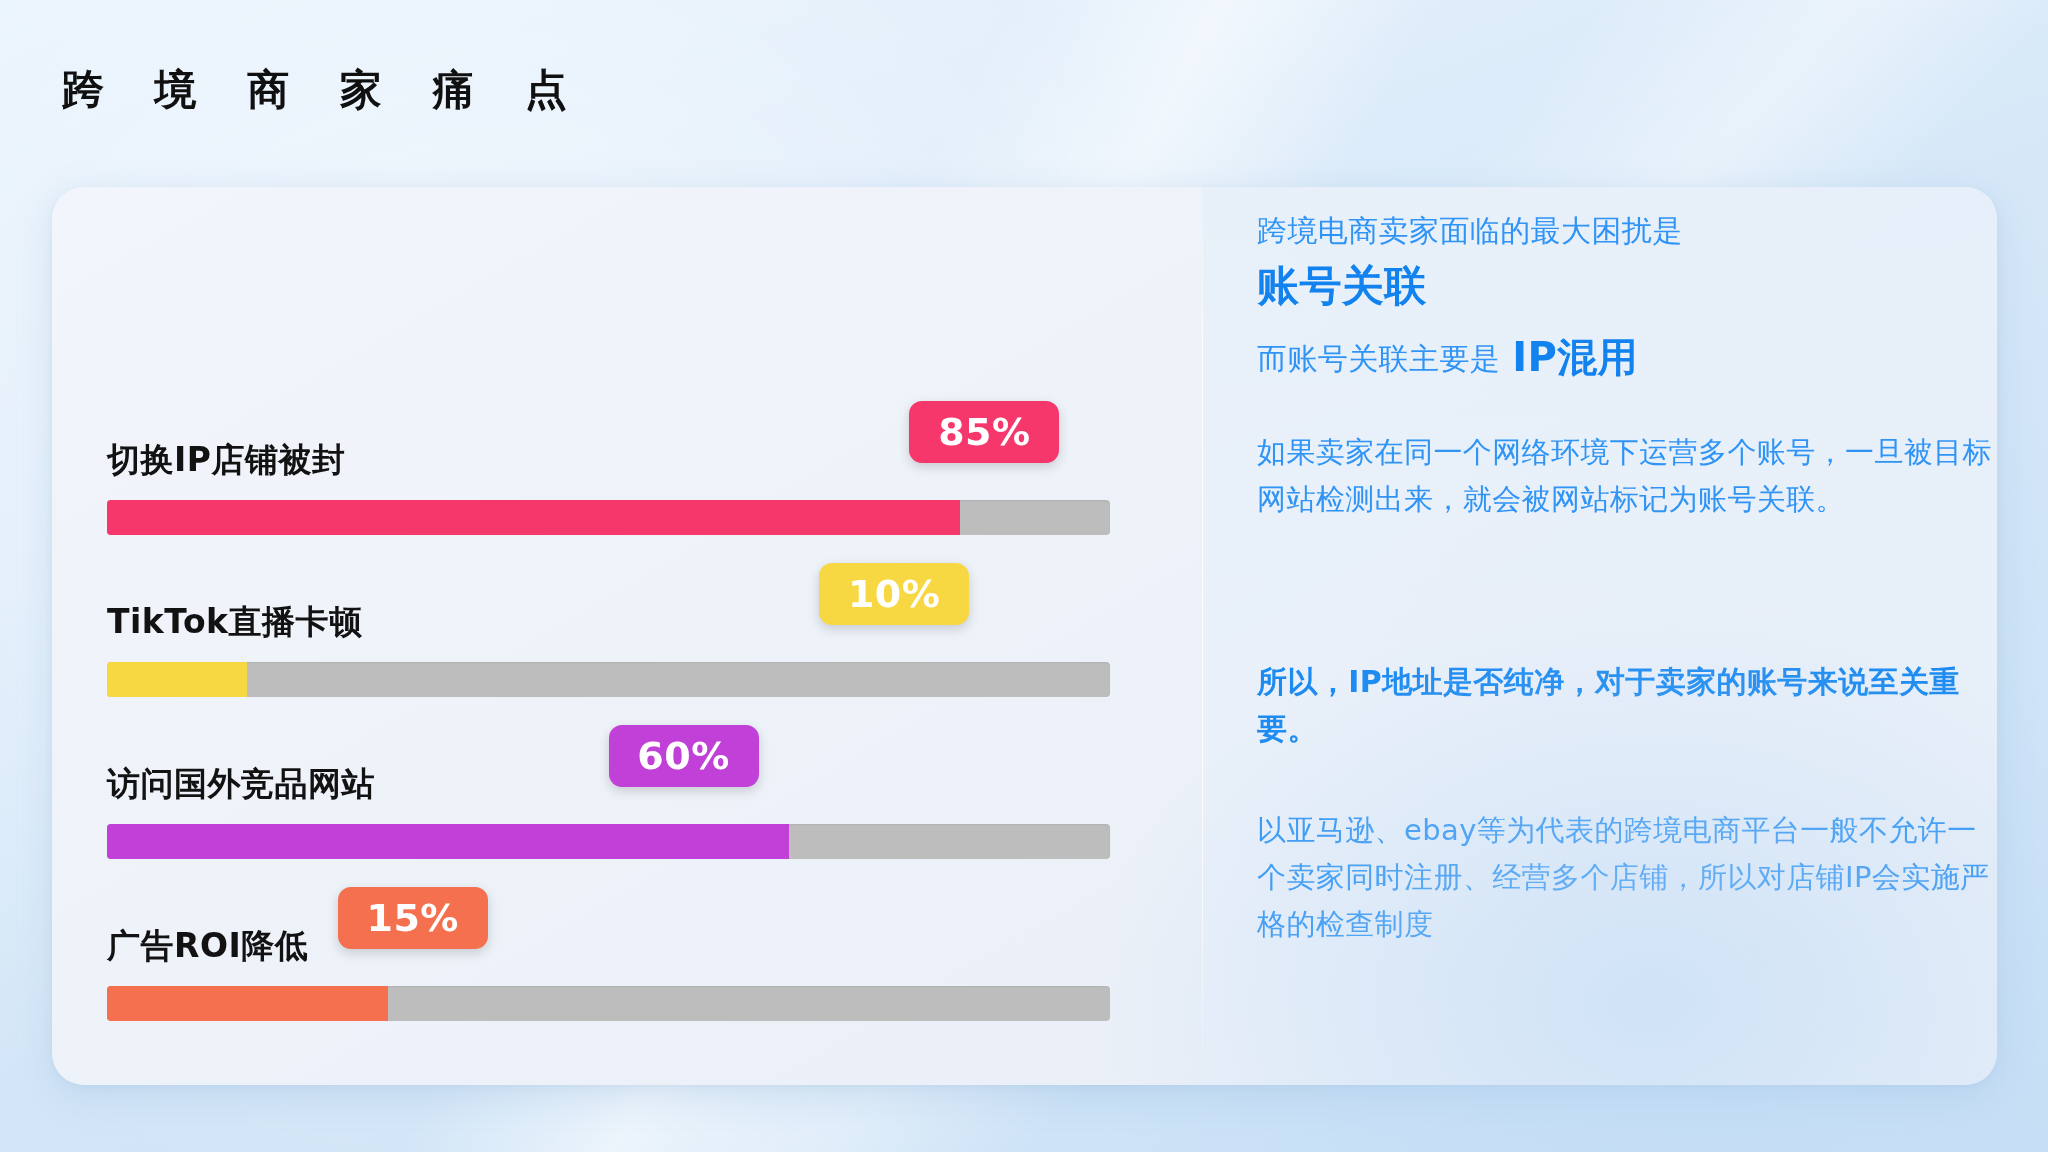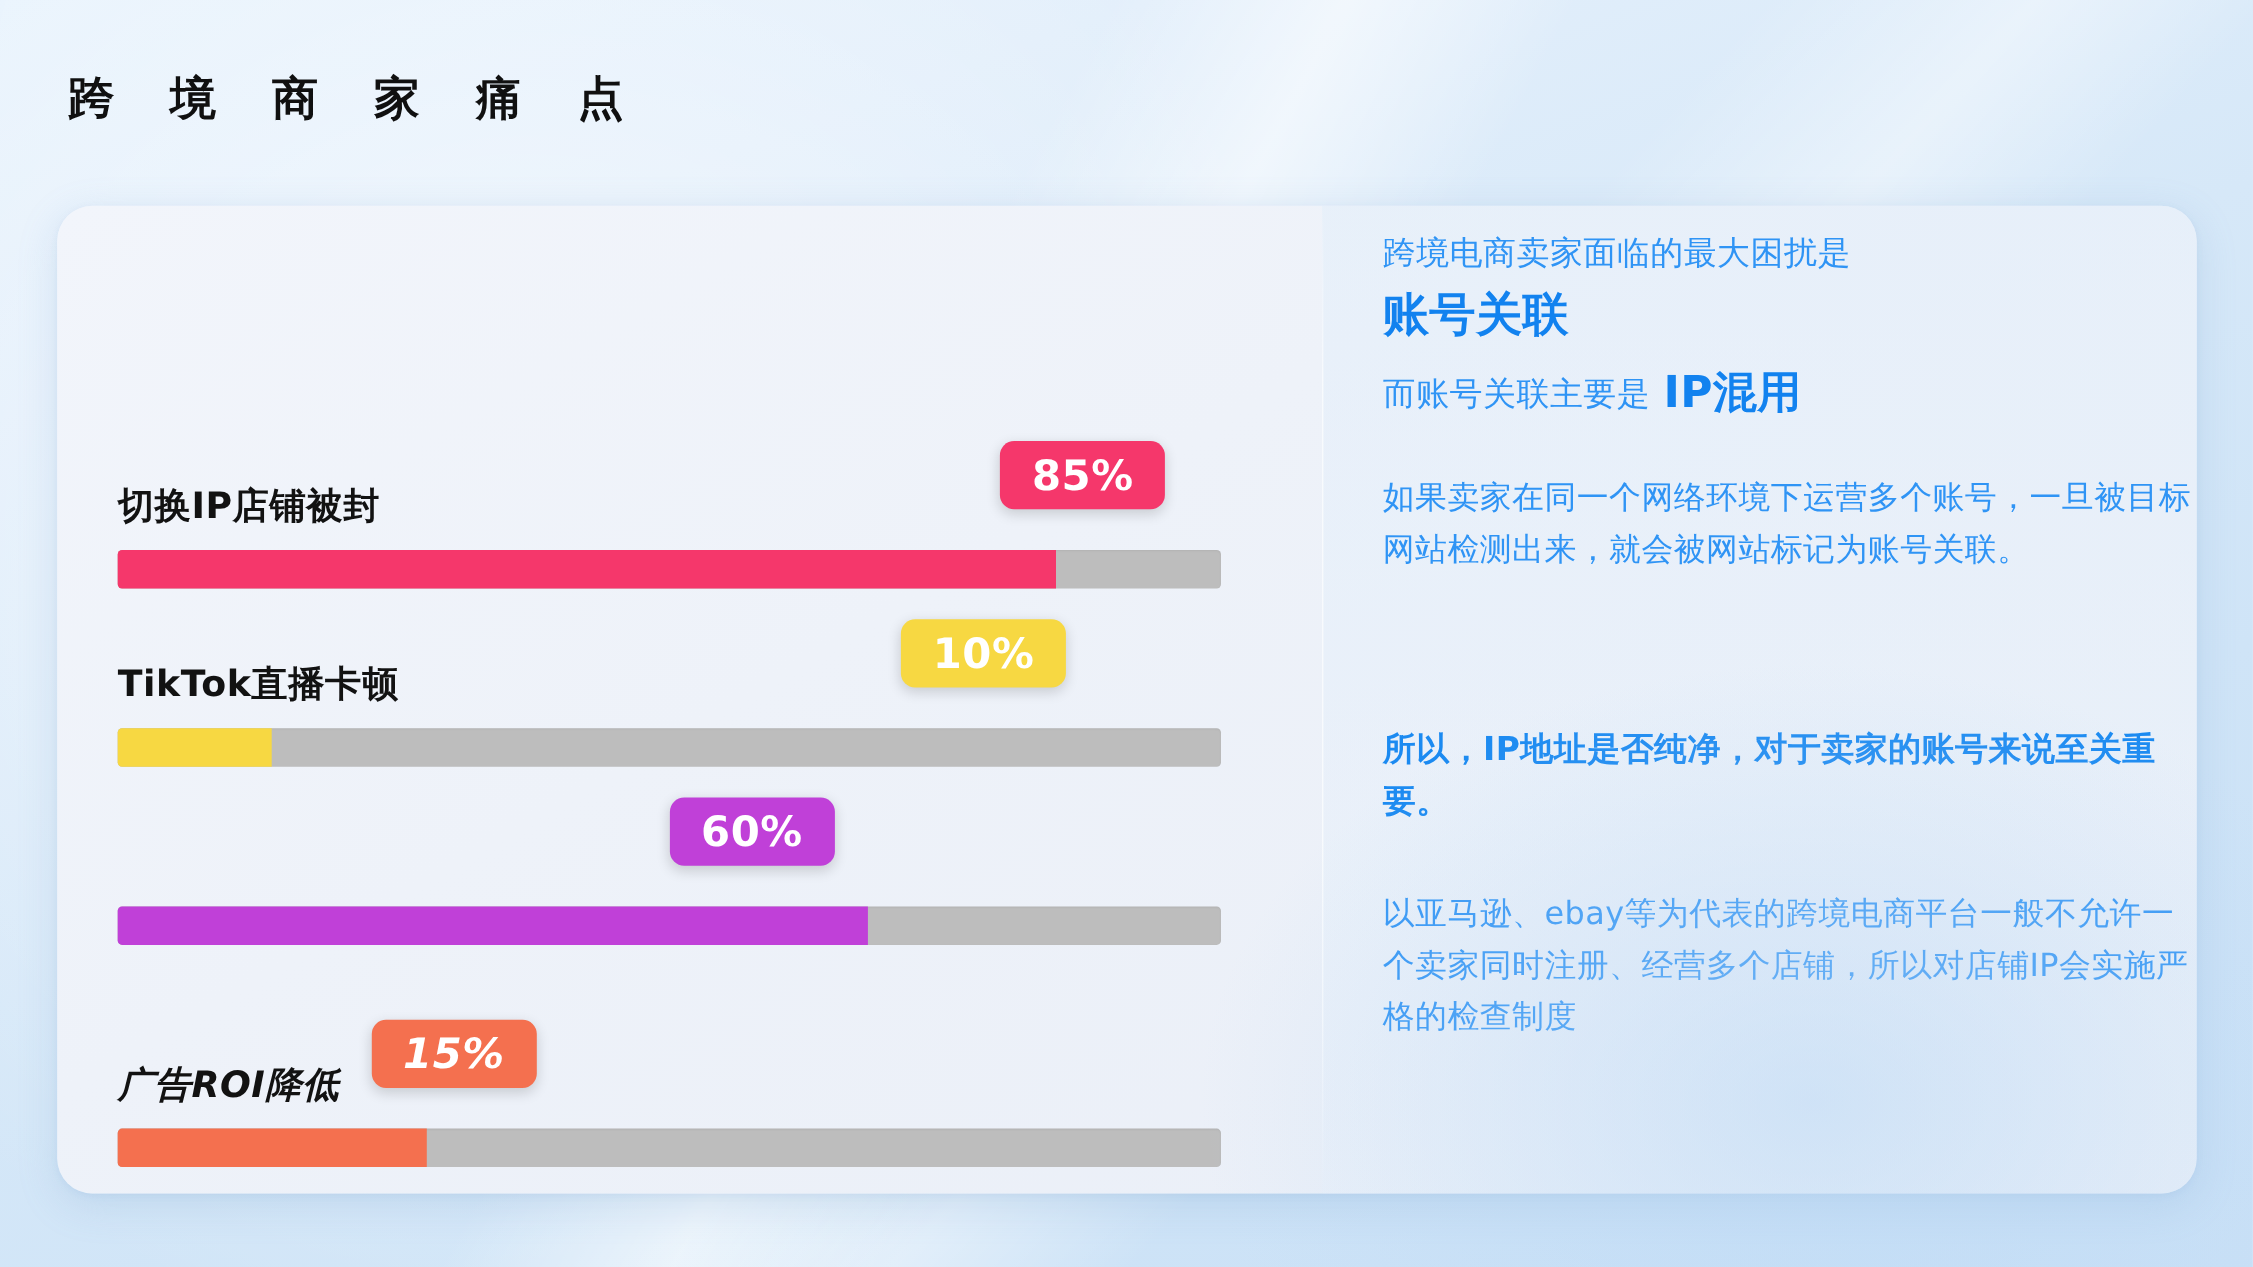--- a/index.html
+++ b/index.html
@@ -118,27 +118,28 @@
 
       <div class="bar-row" style="top:330px;height:180px;">
         <div class="bar-label">TikTok直播卡顿</div>
         <div class="badge" style="background: rgb(247, 216, 66); left: 71%;">10%</div>
         <div class="bar-track" style="background: rgb(189, 189, 189);">
           <div class="bar-fill" style="width: 14%; background: rgb(247, 216, 66);"></div>
         </div>
       </div>
 
       <div class="bar-row" style="top:492px;height:180px;">
+        <div class="bar-label">访问国外竞品网站</div>
         <div class="badge" style="background: rgb(192, 64, 216); left: 50%;">60%</div>
         <div class="bar-track" style="background: rgb(189, 189, 189);">
           <div class="bar-fill" style="width: 68%; background: rgb(192, 64, 216);"></div>
         </div>
       </div>
 
-      <div class="bar-row" style="top:694px;height:180px;font-style:italic;">
+      <div class="bar-row" style="top:654px;height:180px;">
         <div class="bar-label">广告ROI降低</div>
         <div class="badge" style="background: rgb(244, 112, 79); left: 23%;">15%</div>
         <div class="bar-track" style="background: rgb(189, 189, 189);">
           <div class="bar-fill" style="width: 28%; background: rgb(244, 112, 79);"></div>
         </div>
       </div>
 
     </div>
 
     <div class="rightcol">

